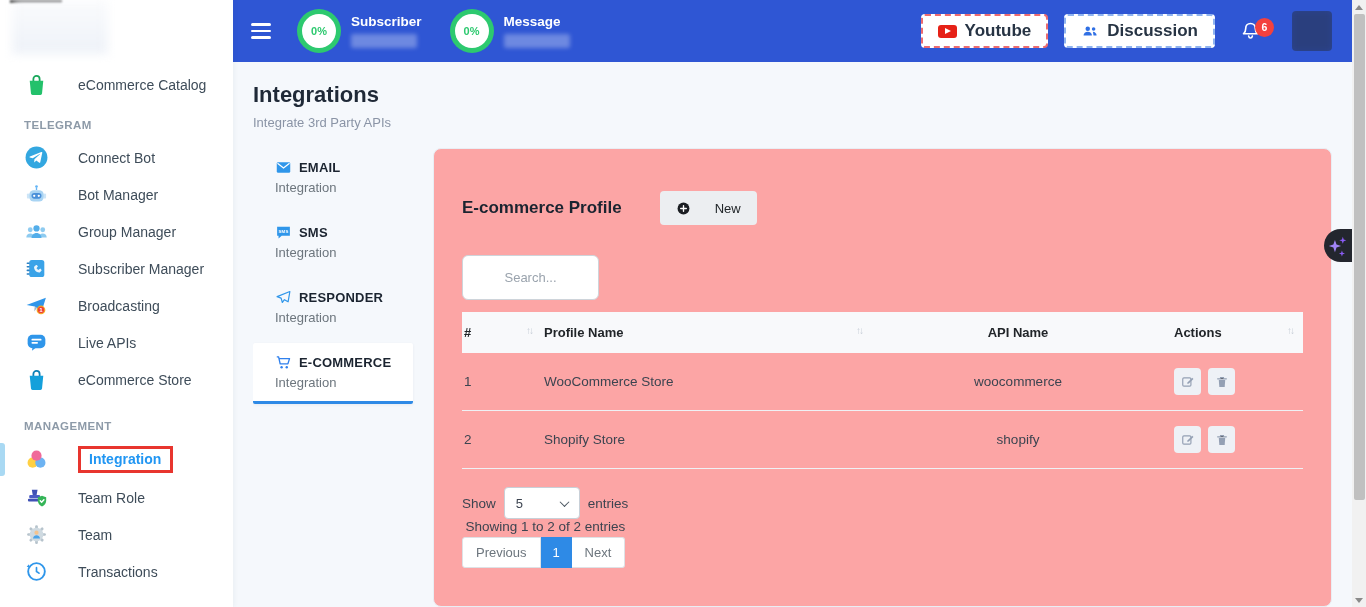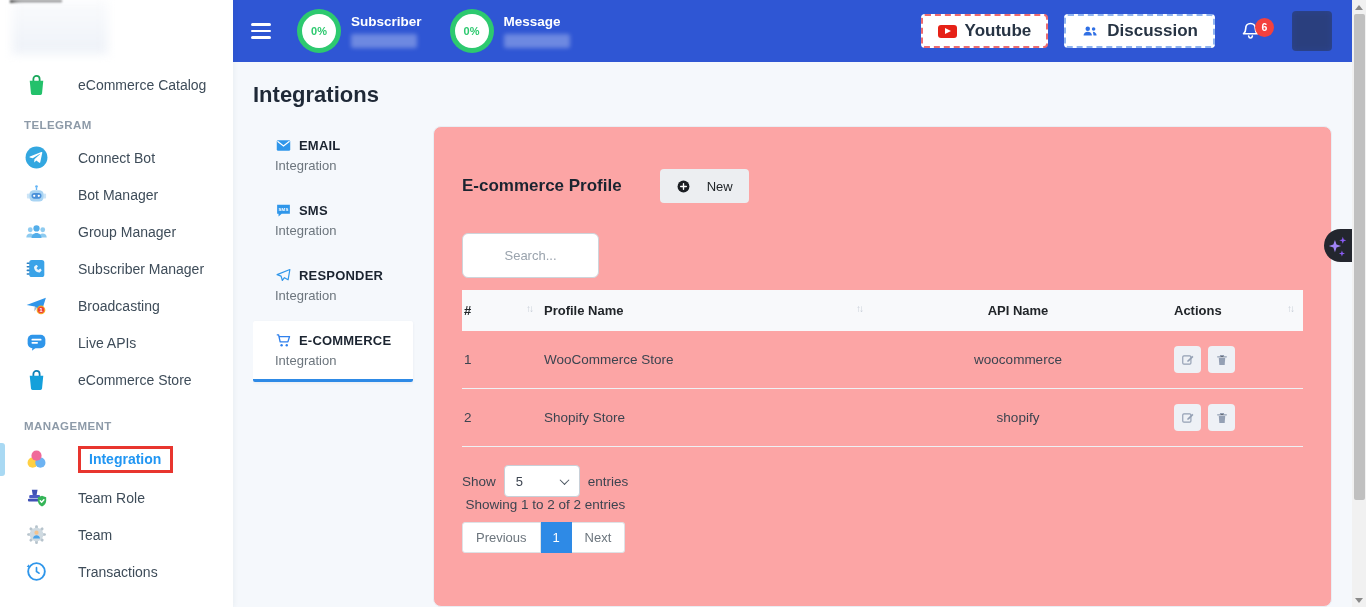--- a/index.html
+++ b/index.html
@@ -64,21 +64,21 @@
   .inav-item { padding:11px 14px 11px 22px; margin-bottom:7px; cursor:pointer; border-radius:2px; }
   .inav-item.active { background:#fff; border-bottom:3px solid #2e8ae6; box-shadow:0 1px 3px rgba(50,70,100,.07); }
   .inav-top { display:flex; align-items:center; gap:7px; font-size:13px; font-weight:700; color:#1b2430; letter-spacing:.2px; }
   .inav-top svg { width:17px; height:17px; }
   .inav-sub { font-size:13px; color:#6c757d; margin-top:4px; }
 
   .card { flex:1; margin-left:20px; background:#fca5a5; border:1px solid #e9eef4; border-radius:8px;
           padding:28px; overflow:hidden; display:flex; flex-direction:column; }
   .card-head { display:flex; align-items:center; margin-top:14px; }
   .card-title { font-size:17px; font-weight:700; color:#1b2430; }
-  .btn-new { display:inline-flex; align-items:center; gap:16px; margin-left:38px; height:34px; padding:0 16px;
+  .btn-new { display:inline-flex; align-items:center; gap:24px; margin-left:38px; height:34px; padding:0 16px;
              background:#eceef1; border:none; border-radius:4px; font-size:13px; color:#212529; cursor:pointer;
              font-family:inherit; }
   .btn-new svg { width:15px; height:15px; }
 
   .search-box { margin-top:30px; width:137px; height:45px; border:1px solid #ced4da; border-radius:6px;
                 padding:0 12px; font-size:13px; color:#3c4450; font-family:inherit; background:#fff;text-align:center; }
   .search-box::placeholder { color:#9aa3ad; }
 
   table.grid { width:100%; border-collapse:collapse; margin-top:12px; }
   .grid th { background:#f8f9fb; font-size:13px; font-weight:700; color:#212529; text-align:left;
@@ -97,21 +97,21 @@
 
   .t-footer { display:flex; align-items:flex-start; margin-top:18px;flex-direction:column; }
   .show-wrap { display:flex; align-items:center; gap:8px; font-size:13.5px; color:#3c4450; }
   .select-box { width:76px; height:32px; border:1px solid #c8d0d8; border-radius:4px; background:#fff;
                 display:flex; align-items:center; justify-content:space-between; padding:0 11px; cursor:pointer; }
   .select-box .val { font-size:13px; color:#3c4450; }
   .chev { width:7px; height:7px; border-right:1.8px solid #4a5560; border-bottom:1.8px solid #4a5560;
           transform:rotate(45deg) translate(-1px,-1px); }
   .right-foot { display:flex; flex-direction:column; align-items:flex-end; }
   .showing { font-size:13.5px; color:#3c4450; }
-  .pager { display:inline-flex; margin-top:10px; }
+  .pager { display:inline-flex; margin-top:3px; }
   .pg { height:31px; min-width:31px; padding:0 13px; display:inline-flex; align-items:center; justify-content:center;
         background:#fff; border:1px solid #dee2e6; font-size:13px; color:#6c757d; cursor:pointer; }
   .pg.first { border-radius:3px 0 0 3px; }
   .pg.last  { border-radius:0 3px 3px 0; border-left:none; }
   .pg.cur   { background:#2e8ae6; border-color:#2e8ae6; color:#fff; padding:0; width:31px; }
 
   
   .scrollbar { position:absolute; top:0; right:0; width:14px; height:607px; background:#f1f1f1; z-index:5; }
   .sb-arrow { position:absolute; left:0; width:14px; height:14px; display:flex; align-items:center; justify-content:center; }
   .sb-arrow.up { top:0; } .sb-arrow.down { bottom:0; }
@@ -338,20 +338,21 @@
         <span class="badge">6</span>
       </div>
 
       <div class="avatar">
           <div class="blur"></div>
         </div>
     </header>
 
     <section class="content">
       <h1 class="page-title">Integrations</h1>
+      <div class="page-sub">Integrate 3rd Party APIs</div>
 
       <div class="columns">
 
         <nav class="inav">
           <div class="inav-item">
             <div class="inav-top">
               <span style="display:inline-flex">
                 <svg viewBox="0 0 24 24">
                     <rect x="2.5" y="4.5" width="19" height="15" rx="2" fill="#2f96ea"></rect>
                     <path d="M3.5 6l8.5 6.6L20.5 6" stroke="#fff" stroke-width="1.7" fill="none"></path>

